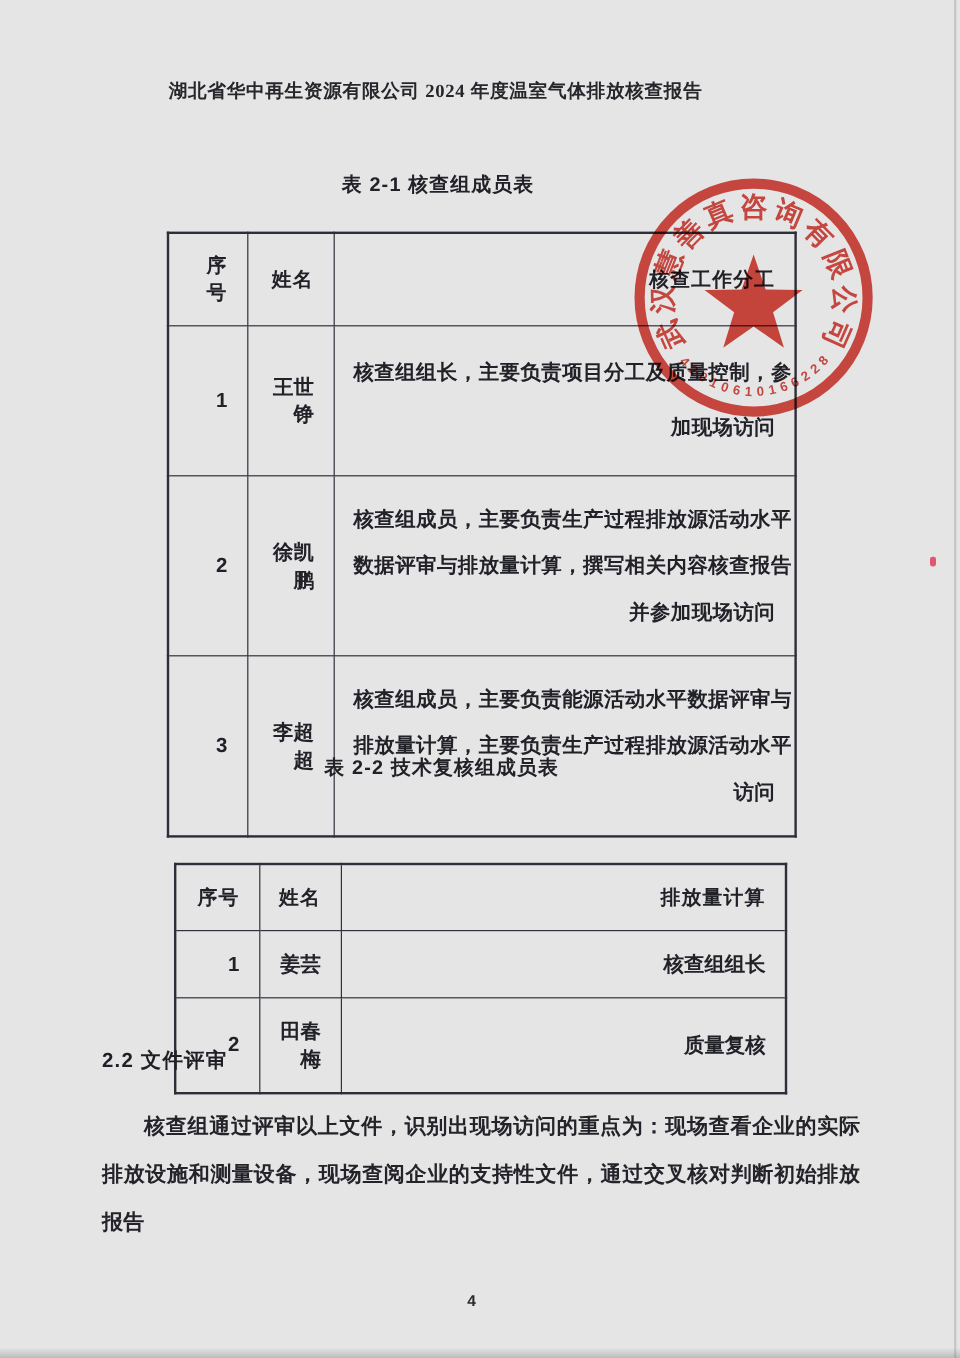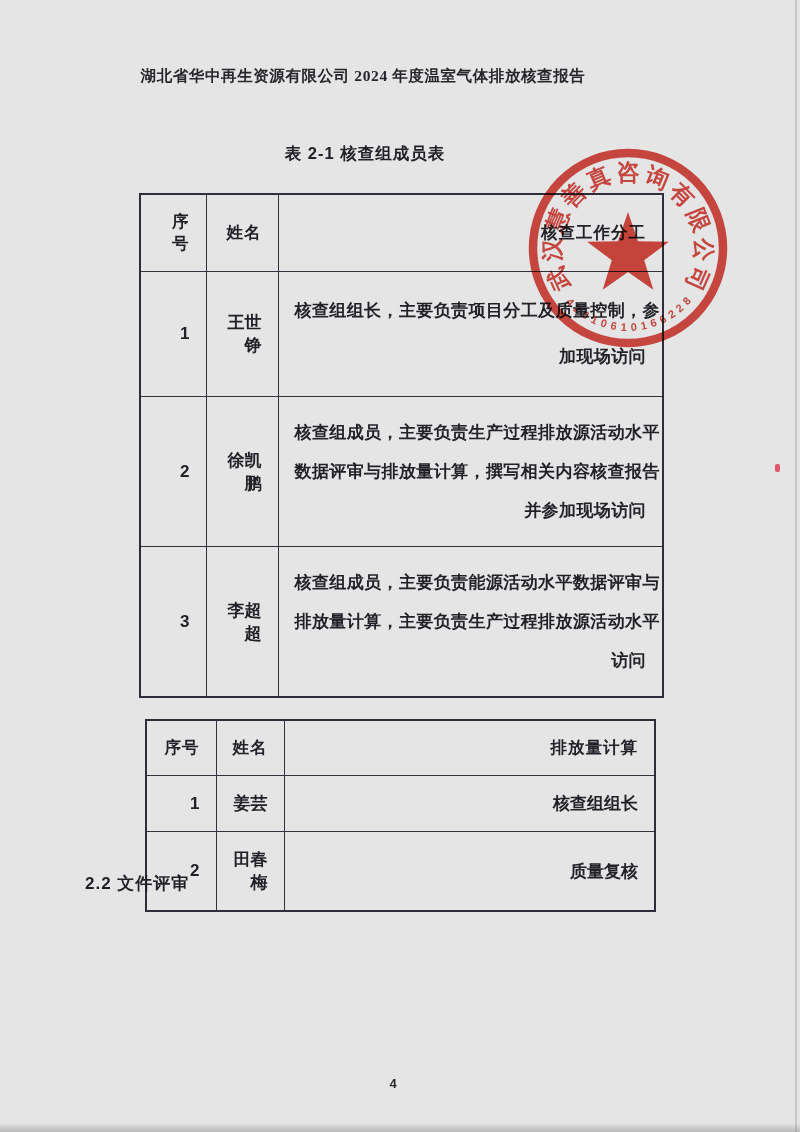--- a/index.html
+++ b/index.html
@@ -161,20 +161,21 @@
       <text transform="translate(103.7 186.9) rotate(3.2)" text-anchor="middle" dominant-baseline="central" font-size="11" font-weight="700" fill="#d3261c" opacity="0.93" font-family="&quot;Liberation Sans&quot;, sans-serif">1</text>
       <text transform="translate(113.7 186.8) rotate(-4.2)" text-anchor="middle" dominant-baseline="central" font-size="11" font-weight="700" fill="#d3261c" opacity="0.93" font-family="&quot;Liberation Sans&quot;, sans-serif">0</text>
       <text transform="translate(123.7 185.4) rotate(-11.5)" text-anchor="middle" dominant-baseline="central" font-size="11" font-weight="700" fill="#d3261c" opacity="0.93" font-family="&quot;Liberation Sans&quot;, sans-serif">1</text>
       <text transform="translate(133.4 182.8) rotate(-18.8)" text-anchor="middle" dominant-baseline="central" font-size="11" font-weight="700" fill="#d3261c" opacity="0.93" font-family="&quot;Liberation Sans&quot;, sans-serif">6</text>
       <text transform="translate(142.7 179.0) rotate(-26.1)" text-anchor="middle" dominant-baseline="central" font-size="11" font-weight="700" fill="#d3261c" opacity="0.93" font-family="&quot;Liberation Sans&quot;, sans-serif">6</text>
       <text transform="translate(151.5 174.0) rotate(-33.4)" text-anchor="middle" dominant-baseline="central" font-size="11" font-weight="700" fill="#d3261c" opacity="0.93" font-family="&quot;Liberation Sans&quot;, sans-serif">2</text>
       <text transform="translate(159.5 167.9) rotate(-40.7)" text-anchor="middle" dominant-baseline="central" font-size="11" font-weight="700" fill="#d3261c" opacity="0.93" font-family="&quot;Liberation Sans&quot;, sans-serif">2</text>
       <text transform="translate(166.7 160.9) rotate(-48.0)" text-anchor="middle" dominant-baseline="central" font-size="11" font-weight="700" fill="#d3261c" opacity="0.93" font-family="&quot;Liberation Sans&quot;, sans-serif">8</text>
     </svg>
 
+  <div class="abs tbl-caption cap2">表 2-2 技术复核组成员表</div>
 
   <table class="abs t t2">
     <colgroup>
         <col style="width:70px">
         <col style="width:68px">
         <col style="width:371px">
       </colgroup>
     <tbody>
       <tr style="height:43px">
         <th>序号</th>
@@ -190,20 +191,21 @@
         <td class="num">2</td>
         <td>田春梅</td>
         <td>质量复核</td>
       </tr>
     </tbody>
   </table>
 
   <div class="abs sec-heading">2.2 文件评审</div>
 
   <div class="abs paras">
+    <p>核查组通过评审以上文件，识别出现场访问的重点为：现场查看企业的实际排放设施和测量设备，现场查阅企业的支持性文件，通过交叉核对判断初始排放报告</p>
   </div>
 
   <div class="abs page-num">4</div>
 
   <div class="abs red-dot"></div>
   <div class="abs edge-line"></div>
   <div class="abs bottom-shadow"></div>
 
 </div>
 

